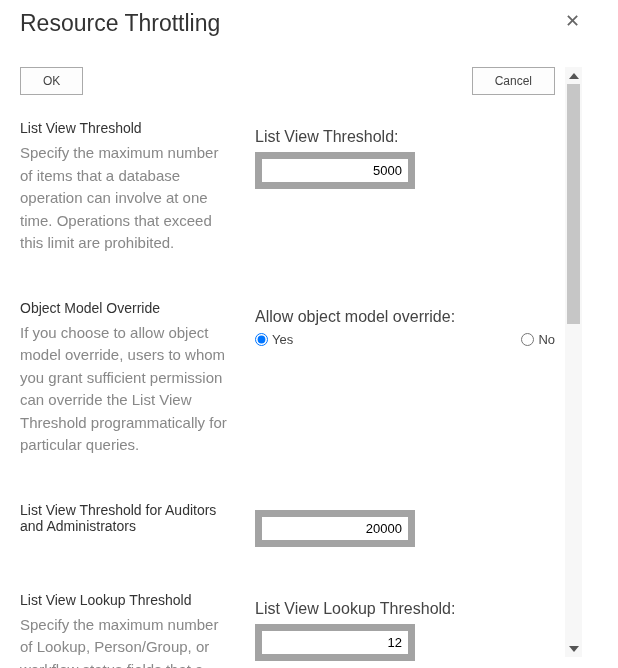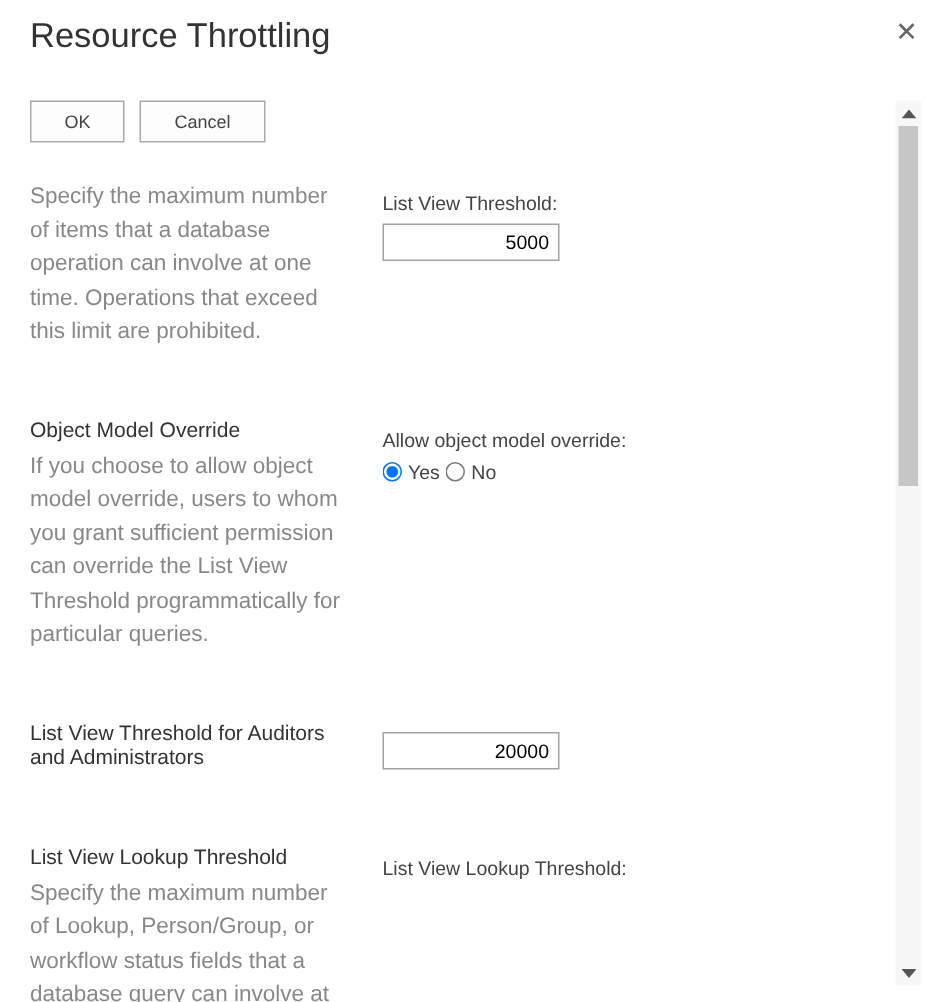--- a/index.html
+++ b/index.html
@@ -11,21 +11,21 @@
       font-family: "Segoe UI", "Segoe UI Light", Arial, sans-serif;
       font-size: 13px;
       color: #444;
       background: #fff;
       width: 618px;
       height: 668px;
       overflow: hidden;
       position: relative;
     }
     .dialog {
-      padding: 10px 4px 0 20px;
+      padding: 10px 36px 0 20px;
       height: 100%;
       position: relative;
     }
     .dialog-header {
       display: flex;
       justify-content: space-between;
       align-items: flex-start;
     }
     .dialog-title {
       font-size: 23px;
@@ -71,21 +71,21 @@
     .scroll-thumb {
       position: absolute;
       top: 17px;
       left: 2px;
       width: 13px;
       height: 240px;
       background: #c6c6c6;
     }
     .button-row {
       display: flex;
-      justify-content: flex-start;
+      justify-content: space-between;
       gap: 10px;
       margin-bottom: 25px;
     }
     .btn {
       border: 1px solid #aaa;
       background: #fdfdfd;
       padding: 6px 22px;
       font-size: 12px;
       color: #444;
       cursor: pointer;
@@ -109,37 +109,38 @@
     .section-desc {
       font-size: 15px;
       color: #888;
       line-height: 1.5;
     }
     .right-col {
       flex: 1;
       padding-top: 8px;
     }
     .field-label {
-      font-size: 13px;
+      font-size: 16px;
       color: #444;
       margin-bottom: 6px;
       display: block;
     }
     .text-input {
-      width: 118px;
-      border: 1px solid #a3a3a3;
+      width: 160px;
+      border: 7px solid #a3a3a3;
       padding: 4px 6px;
       font-size: 13px;
       text-align: right;
       font-family: inherit;
     }
     .radio-row {
       display: flex;
-      gap: 4px;
+      gap: 20px;
       align-items: center;
+      justify-content: space-between;
     }
     .radio-item {
       display: flex;
       align-items: center;
       gap: 4px;
       font-size: 13px;
       color: #444;
     }
     .radio-item input[type="radio"] {
       margin: 0;
@@ -158,20 +159,21 @@
   <div class="content-wrapper">
     <div class="scroll-area">
 
       <div class="button-row">
         <button class="btn">OK</button>
         <button class="btn">Cancel</button>
       </div>
 
       <div class="section">
         <div class="left-col">
+          <h3 class="section-title">List View Threshold</h3>
           <p class="section-desc">Specify the maximum number of items that a database operation can involve at one time. Operations that exceed this limit are prohibited.</p>
         </div>
         <div class="right-col">
           <label class="field-label">List View Threshold:</label>
           <input type="text" class="text-input" value="5000" style="">
         </div>
       </div>
 
       <div class="section">
         <div class="left-col">
@@ -202,20 +204,21 @@
         </div>
       </div>
 
       <div class="section" style="margin-bottom:0;">
         <div class="left-col">
           <h3 class="section-title">List View Lookup Threshold</h3>
           <p class="section-desc">Specify the maximum number of Lookup, Person/Group, or workflow status fields that a database query can involve at one time.</p>
         </div>
         <div class="right-col">
           <label class="field-label">List View Lookup Threshold:</label>
+          <input type="text" class="text-input" value="12" style="">
         </div>
       </div>
 
     </div>
 
     <div class="scrollbar-track">
       <div class="scroll-arrow up">
         <svg width="10" height="6" viewBox="0 0 10 6">
             <path d="M0 6 L5 0 L10 6 Z" fill="#555"></path>
           </svg>

